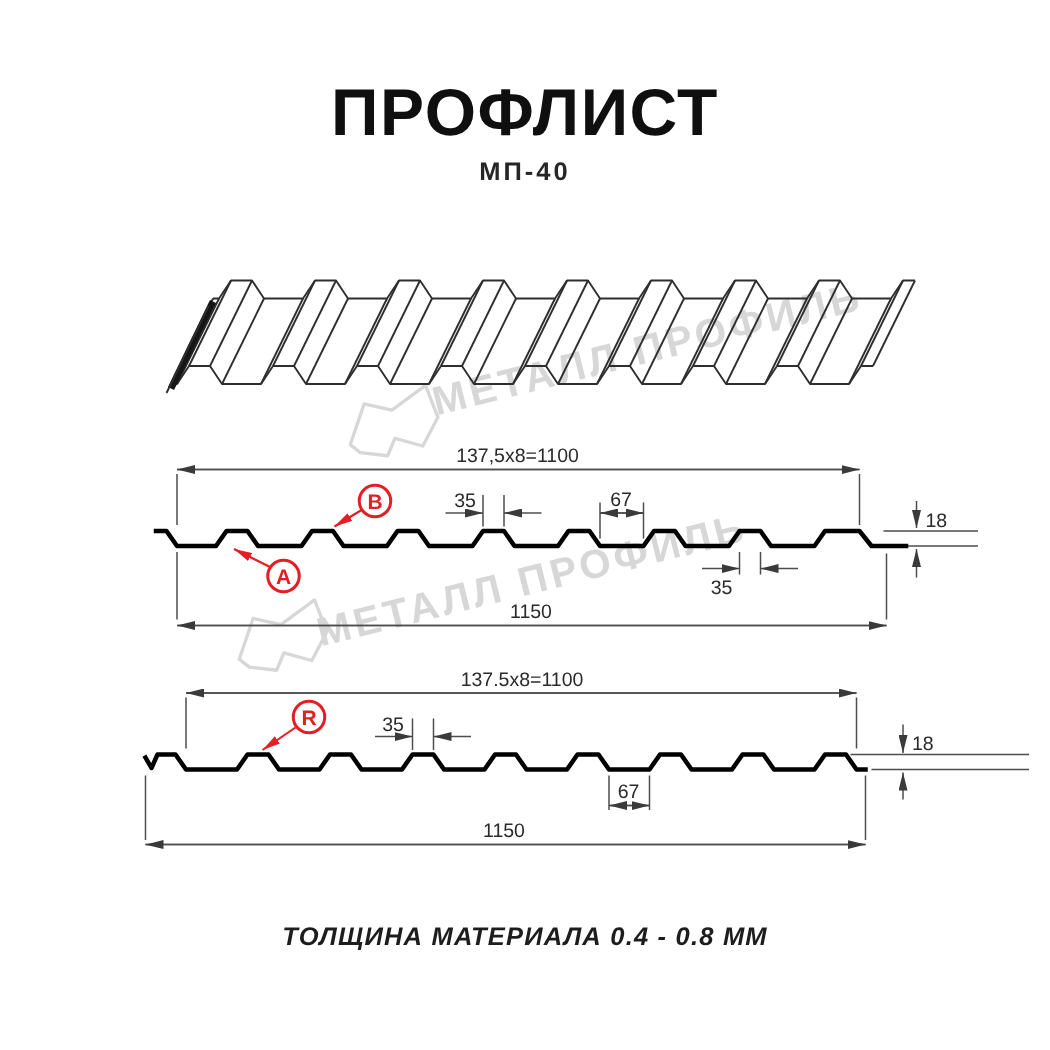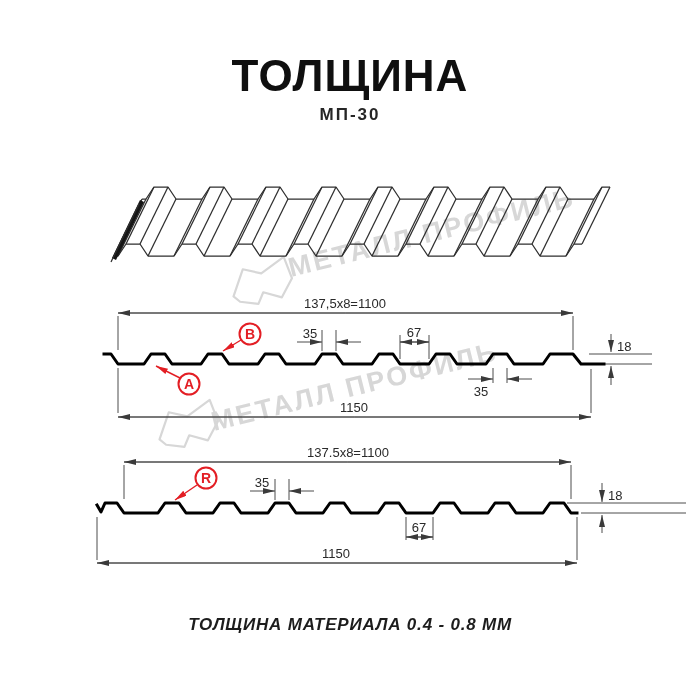--- a/index.html
+++ b/index.html
@@ -36,22 +36,22 @@
   .r-line{fill:none;stroke:var(--accent);stroke-width:1.4;}
   .wm-text{font-size:27px;font-weight:700;letter-spacing:2.5px;fill:var(--wm);}
   .wm-logo{fill:none;stroke:var(--wm);stroke-width:2.2;stroke-linejoin:round;}
 </style>
 </head>
 <body>
 
 <div id="stage">
 
   <div class="header">
-    <div class="title">ТОЛЩИНА</div>
-    <div class="subtitle">МП-30</div>
+    <div class="title">ПРОФЛИСТ</div>
+    <div class="subtitle">МП-40</div>
   </div>
 
   <svg width="700" height="700" viewBox="0 0 700 700">
     <defs>
       <marker id="arr" viewBox="0 0 12 6" markerWidth="12" markerHeight="6" refX="12" refY="3" orient="auto-start-reverse" markerUnits="userSpaceOnUse">
         <path d="M0,0 L12,3 L0,6 Z" fill="#3a3a3a"></path>
       </marker>
       <marker id="arrR" viewBox="0 0 12 6" markerWidth="12" markerHeight="6" refX="12" refY="3" orient="auto-start-reverse" markerUnits="userSpaceOnUse">
         <path d="M0,0 L12,3 L0,6 Z" fill="#e31e24"></path>
       </marker>

